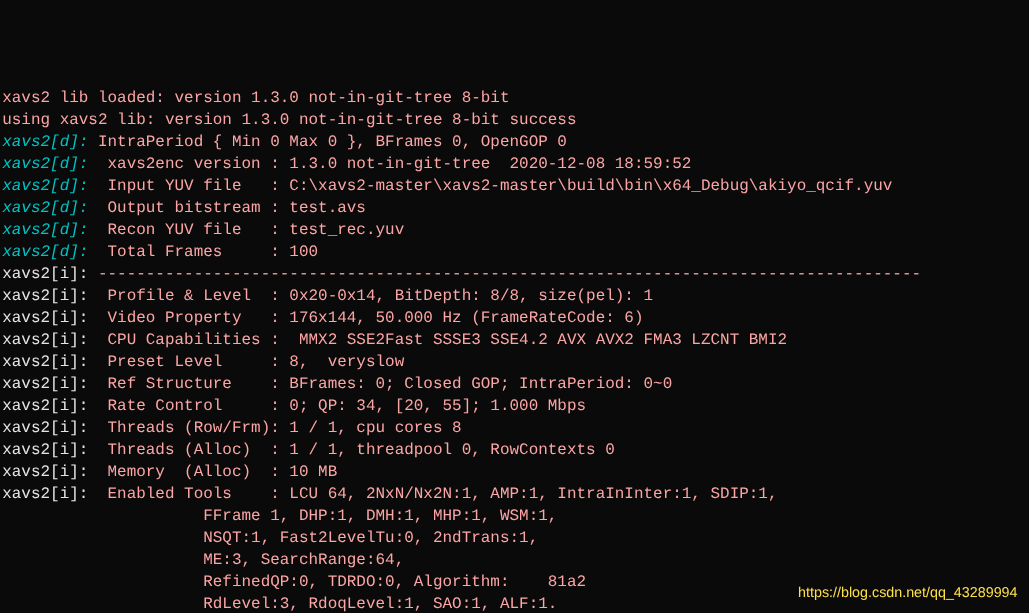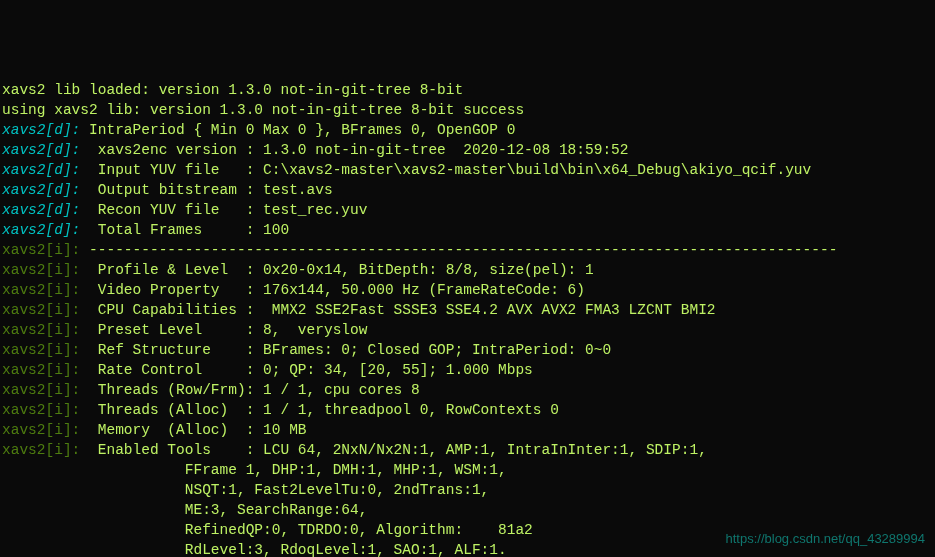--- a/index.html
+++ b/index.html
@@ -10,27 +10,27 @@
       line-height: 20px;
       color: #00ff00;
       white-space: pre;
       overflow: hidden;
       width: 935px;
       height: 557px;
       padding: 0 2px;
     }
     .line { display: block; }
     .tag-d { color: #00c2c2; font-style: italic; }
-    .tag-i { color: #4d7c0f; }
-    .green { color: #bef264; }
+    .tag-i { color: #e5e5e5; }
+    .green { color: #fca5a5; }
     .watermark {
       position: absolute;
       bottom: 8px;
       right: 10px;
-      color: #0f766e;
+      color: #fde047;
       font-size: 13px;
       font-family: sans-serif;
       text-align: right;
     }
   </style>
 </head>
 <body>
 
 
 

